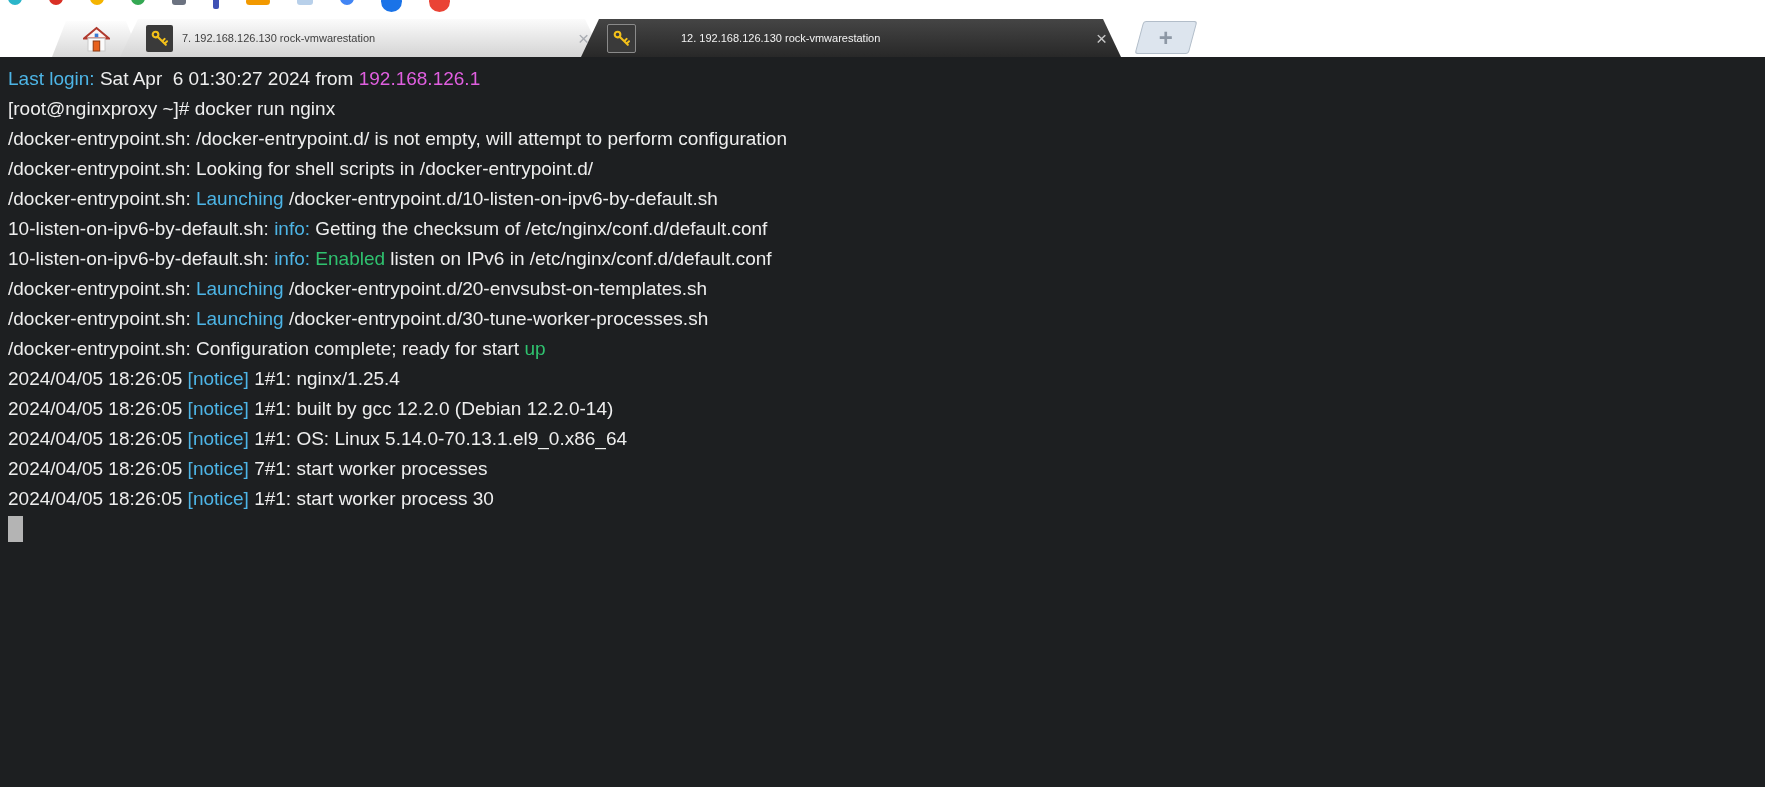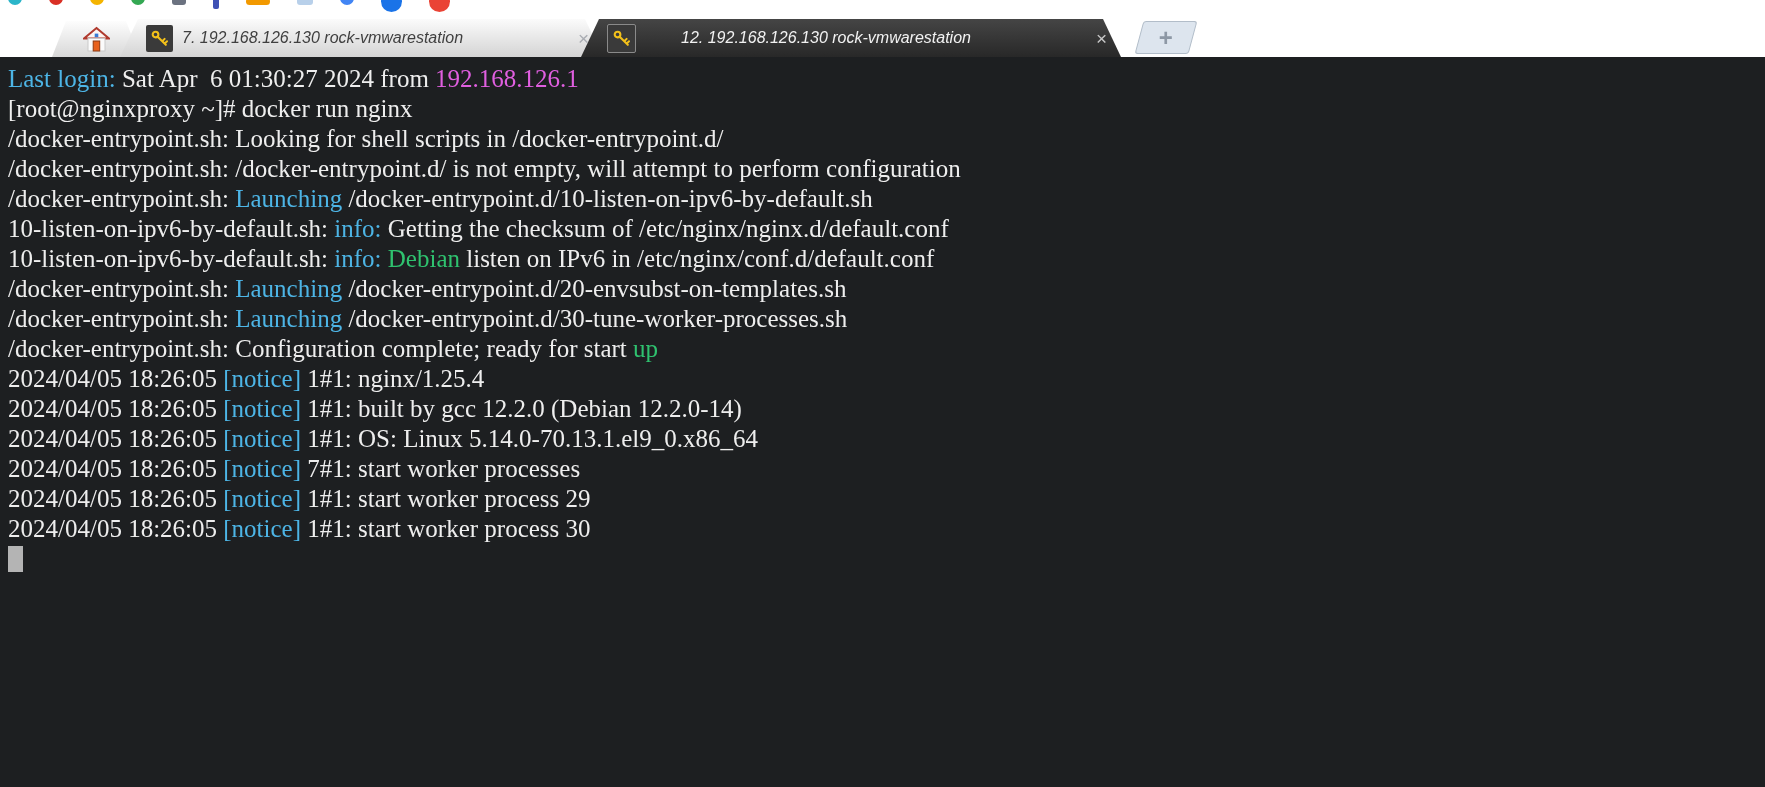--- a/index.html
+++ b/index.html
@@ -21,37 +21,37 @@
   .home-tab{width:88px;height:36px;background:linear-gradient(#fdfdfd,#d8d8d8);
             clip-path:polygon(14px 0,calc(100% - 14px) 0,100% 100%,0 100%);
             display:flex;align-items:center;justify-content:center;z-index:1;}
   .tab{height:38px;display:flex;align-items:center;padding:0 14px 0 26px;
        clip-path:polygon(18px 0,calc(100% - 18px) 0,100% 100%,0 100%);position:relative;}
   .tab.inactive{width:443px;background:linear-gradient(#fbfbfb,#d4d4d4);z-index:2;margin-left:-20px;}
   .tab.active{width:500px;background:linear-gradient(#454545,#282828);z-index:3;margin-left:-22px;}
   .key-badge{width:27px;height:27px;background:#3a3a3a;border-radius:2px;flex:none;
              display:flex;align-items:center;justify-content:center;margin-right:9px;}
   .tab.active .key-badge{border:1px solid #8a8a8a;}
-  .tab-label{font-size:16px;white-space:nowrap;overflow:hidden;flex:1;
+  .tab-label{font-size:11px;white-space:nowrap;overflow:hidden;flex:1;
              -webkit-mask-image:linear-gradient(90deg,#000 78%,transparent 98%);
-             mask-image:linear-gradient(90deg,#000 78%,transparent 98%);font-style:italic;}
+             mask-image:linear-gradient(90deg,#000 78%,transparent 98%);}
   .tab.inactive .tab-label{color:#3f3f3f;}
   .tab.active .tab-label{color:#f2f2f2;margin-left:36px;}
   .tab-close{font-size:19px;line-height:1;margin-left:8px;flex:none;cursor:default;}
   .tab.inactive .tab-close{color:#aaadb3;}
   .tab.active .tab-close{color:#c7c7c7;}
   .new-tab{width:52px;height:31px;margin-left:18px;margin-bottom:3px;background:#dde5ee;
            border:1px solid #b2bdc9;border-radius:3px;transform:skewX(-15deg);
            display:flex;align-items:center;justify-content:center;z-index:0;}
   .new-tab .plus{transform:skewX(15deg);color:#8d98a5;font-size:24px;font-weight:bold;line-height:1;}
 
   
   .terminal{flex:1;background:var(--background,#1d1f21);padding:7px 12px 0 8px;
-            font-family:Liberation Serif, serif;
-            font-size:25px;line-height:30px;overflow:hidden;}
+            font-family:Liberation Sans, sans-serif;
+            font-size:19px;line-height:30px;overflow:hidden;}
   .t-line{white-space:pre;}
   .c-fg{color:var(--fg,#eee);}
   .c-cyan{color:var(--cyan,#4db5e6);}
   .c-magenta{color:var(--magenta,#e05fe0);}
   .c-green{color:var(--green,#2fc26f);}
   .cursor{width:15px;height:26px;background:var(--cursor,#b4b4b4);margin-top:2px;}
 </style>
 </head>
 <body>
 
@@ -106,31 +106,30 @@
 
     <div class="new-tab">
       <span class="plus">+</span>
     </div>
   </div>
 
   <div class="terminal">
     <div id="term-out">
         <div class="t-line"><span class="c-cyan">Last login:</span><span class="c-fg"> Sat Apr  6 01:30:27 2024 from </span><span class="c-magenta">192.168.126.1</span></div>
         <div class="t-line"><span class="c-fg">[root@nginxproxy ~]# docker run nginx</span></div>
+        <div class="t-line"><span class="c-fg">/docker-entrypoint.sh: /docker-entrypoint.d/ is not empty, will attempt to perform configuration</span></div>
         <div class="t-line"><span class="c-fg">/docker-entrypoint.sh: Looking for shell scripts in /docker-entrypoint.d/</span></div>
-        <div class="t-line"><span class="c-fg">/docker-entrypoint.sh: /docker-entrypoint.d/ is not empty, will attempt to perform configuration</span></div>
         <div class="t-line"><span class="c-fg">/docker-entrypoint.sh: </span><span class="c-cyan">Launching</span><span class="c-fg"> /docker-entrypoint.d/10-listen-on-ipv6-by-default.sh</span></div>
-        <div class="t-line"><span class="c-fg">10-listen-on-ipv6-by-default.sh: </span><span class="c-cyan">info:</span><span class="c-fg"> Getting the checksum of /etc/nginx/nginx.d/default.conf</span></div>
-        <div class="t-line"><span class="c-fg">10-listen-on-ipv6-by-default.sh: </span><span class="c-cyan">info:</span><span class="c-fg"> </span><span class="c-green">Debian</span><span class="c-fg"> listen on IPv6 in /etc/nginx/conf.d/default.conf</span></div>
+        <div class="t-line"><span class="c-fg">10-listen-on-ipv6-by-default.sh: </span><span class="c-cyan">info:</span><span class="c-fg"> Getting the checksum of /etc/nginx/conf.d/default.conf</span></div>
+        <div class="t-line"><span class="c-fg">10-listen-on-ipv6-by-default.sh: </span><span class="c-cyan">info:</span><span class="c-fg"> </span><span class="c-green">Enabled</span><span class="c-fg"> listen on IPv6 in /etc/nginx/conf.d/default.conf</span></div>
         <div class="t-line"><span class="c-fg">/docker-entrypoint.sh: </span><span class="c-cyan">Launching</span><span class="c-fg"> /docker-entrypoint.d/20-envsubst-on-templates.sh</span></div>
         <div class="t-line"><span class="c-fg">/docker-entrypoint.sh: </span><span class="c-cyan">Launching</span><span class="c-fg"> /docker-entrypoint.d/30-tune-worker-processes.sh</span></div>
         <div class="t-line"><span class="c-fg">/docker-entrypoint.sh: Configuration complete; ready for start </span><span class="c-green">up</span></div>
         <div class="t-line"><span class="c-fg">2024/04/05 18:26:05 </span><span class="c-cyan">[notice]</span><span class="c-fg"> 1#1: nginx/1.25.4</span></div>
         <div class="t-line"><span class="c-fg">2024/04/05 18:26:05 </span><span class="c-cyan">[notice]</span><span class="c-fg"> 1#1: built by gcc 12.2.0 (Debian 12.2.0-14)</span></div>
         <div class="t-line"><span class="c-fg">2024/04/05 18:26:05 </span><span class="c-cyan">[notice]</span><span class="c-fg"> 1#1: OS: Linux 5.14.0-70.13.1.el9_0.x86_64</span></div>
         <div class="t-line"><span class="c-fg">2024/04/05 18:26:05 </span><span class="c-cyan">[notice]</span><span class="c-fg"> 7#1: start worker processes</span></div>
-        <div class="t-line"><span class="c-fg">2024/04/05 18:26:05 </span><span class="c-cyan">[notice]</span><span class="c-fg"> 1#1: start worker process 29</span></div>
         <div class="t-line"><span class="c-fg">2024/04/05 18:26:05 </span><span class="c-cyan">[notice]</span><span class="c-fg"> 1#1: start worker process 30</span></div>
       </div>
     <div class="cursor"></div>
   </div>
 
 </div>
 
 </body></html>

